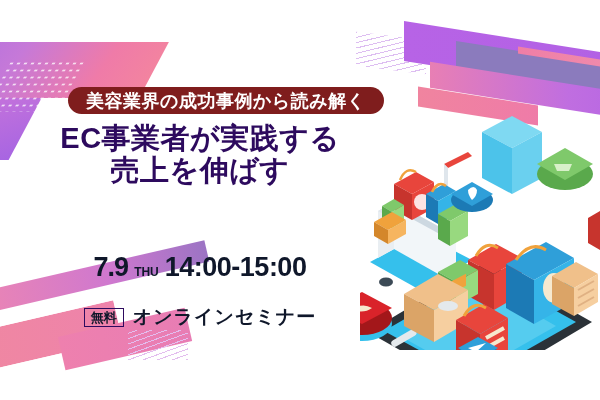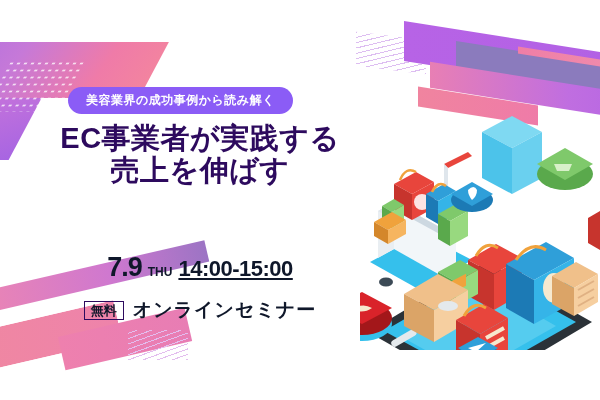--- a/index.html
+++ b/index.html
@@ -115,23 +115,23 @@
 
   
   .badge {
     position: absolute;
     left: 68px; top: 87px;
     display: inline-flex;
     align-items: center;
     height: 27px;
     padding: 0 18px;
     border-radius: 14px;
-    background: #8b5cf6;
+    background: #7f1d1d;
     color: #ffffff;
-    font-size: 12px;
+    font-size: 18px;
     font-weight: bold;
     letter-spacing: .5px;
     white-space: nowrap;
   }
 
   .headline {
     position: absolute;
     left: 0; top: 122px;
     width: 400px;
     text-align: center;
@@ -155,24 +155,24 @@
   }
   .date-row {
     display: flex;
     align-items: baseline;
     justify-content: center;
     gap: 6px;
     font-weight: bold;
   }
   .d-day   { font-size: 27px; letter-spacing: -1px; }
   .d-dow   { font-size: 12px; letter-spacing: 0; }
-  .d-time  { font-size: 22px; letter-spacing: -.5px; text-decoration: underline; }
+  .d-time  { font-size: 27px; letter-spacing: -.5px; }
 
   .sub-row {
-    margin-top: 14px;
+    margin-top: 21px;
     display: flex;
     align-items: center;
     justify-content: center;
     gap: 9px;
     font-weight: bold;
   }
   .free-box {
     border: 1.6px solid #2d0a5e;
     padding: 2px 6px;
     font-size: 13px;

